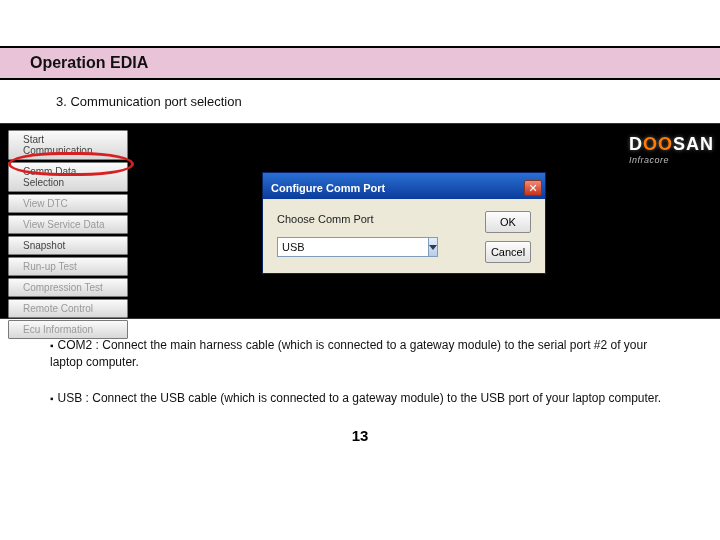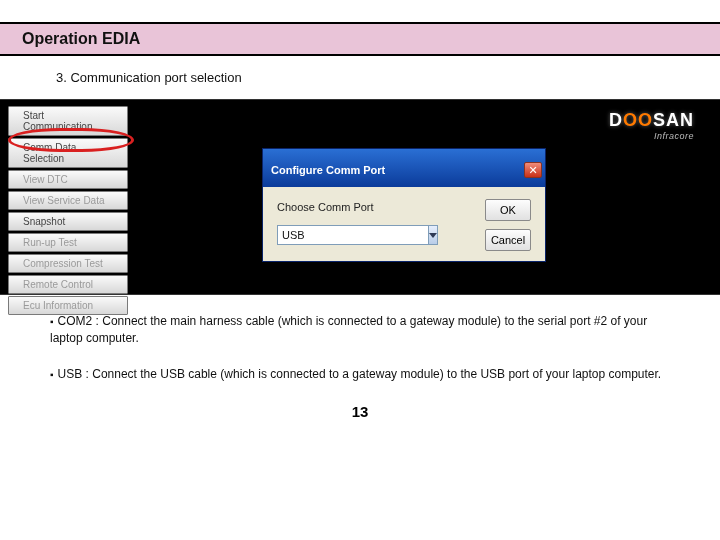--- a/index.html
+++ b/index.html
@@ -1,29 +1,29 @@
 <!DOCTYPE html>
 <html><head>
 <meta charset="utf-8">
 <style>
   * { box-sizing: border-box; margin: 0; padding: 0; }
   body { width: 720px; height: 540px; font-family: Verdana, Arial, sans-serif; background: #fff; overflow: hidden; }
-  .titlebar { background: #e9c4d8; border-top: 2px solid #000; border-bottom: 2px solid #000; padding: 6px 22px; font-weight: bold; font-size: 16px; color: #111; margin-top: 22px; }
+  .titlebar { background: #e9c4d8; border-top: 2px solid #000; border-bottom: 2px solid #000; padding: 6px 30px; font-weight: bold; font-size: 16px; color: #111; margin-top: 46px; }
   .subhead { padding: 14px 0 14px 56px; font-size: 13px; color: #111; }
   .app { position: relative; height: 196px; background: #000; margin: 0; border-top: 1px solid #333; border-bottom: 1px solid #333; }
   .sidemenu { position: absolute; left: 8px; top: 6px; width: 120px; display: flex; flex-direction: column; gap: 2px; }
   .menuitem { background: linear-gradient(#fafafa,#d8d8d8); border: 1px solid #7a7a7a; font-size: 10px; color: #444; padding: 3px 14px; border-radius: 1px; position: relative; }
   .menuitem.dim { color: #9a9a9a; }
   .highlight { position: absolute; left: 0; top: 22px; width: 126px; height: 24px; border: 3px solid #d92020; border-radius: 50%/60%; pointer-events: none; }
-  .logo { position: absolute; right: 26px; top: 10px; text-align: right; }
+  .logo { position: absolute; right: 6px; top: 10px; }
   .logo-main { color: #fff; font-weight: bold; font-size: 18px; letter-spacing: 1px; text-shadow: 0 0 4px rgba(255,255,255,0.4); }
   .logo-main em { color: #ff7a00; font-style: normal; }
   .logo-sub { color: #bcbcbc; font-size: 9px; font-style: italic; letter-spacing: 0.5px; }
   .dialog { position: absolute; left: 262px; top: 48px; width: 284px; background: #ece9d8; border: 1px solid #0a246a; box-shadow: 2px 3px 6px rgba(0,0,0,0.45); }
-  .dlg-tb { height: 38px; background: linear-gradient(#2a6fd4,#0b3b9a); display: flex; align-items: center; justify-content: space-between; padding: 4px 3px 0 8px; }
+  .dlg-tb { height: 26px; background: linear-gradient(#2a6fd4,#0b3b9a); display: flex; align-items: center; justify-content: space-between; padding: 4px 3px 0 8px; }
   .dlg-title { color: #fff; font-size: 11px; font-weight: bold; }
   .dlg-close { width: 18px; height: 16px; background: linear-gradient(#f08c7a,#c83018); border: 1px solid #832; color: #fff; font-size: 11px; line-height: 14px; text-align: center; border-radius: 2px; cursor: pointer; }
   .dlg-body { padding: 14px 14px 16px 14px; position: relative; }
   .fld-label { font-size: 11px; color: #222; }
   .row2 { display: flex; align-items: flex-start; margin-top: 12px; gap: 10px; }
   .combo { display: flex; align-items: stretch; width: 120px; }
   .combo-input { flex: 1; border: 1px solid #7f9db9; background: #fff; font-size: 11px; padding: 2px 4px; color: #111; height: 20px; }
   .combo-btn { width: 18px; border: 1px solid #7f9db9; border-left: none; background: linear-gradient(#e6eefc,#b9cde8); display: flex; align-items: center; justify-content: center; cursor: pointer; }
   .combo-arrow { width: 0; height: 0; border-left: 4px solid transparent; border-right: 4px solid transparent; border-top: 5px solid #2e3a55; }
   .dlg-buttons { position: absolute; right: 14px; top: 12px; display: flex; flex-direction: column; gap: 8px; }

